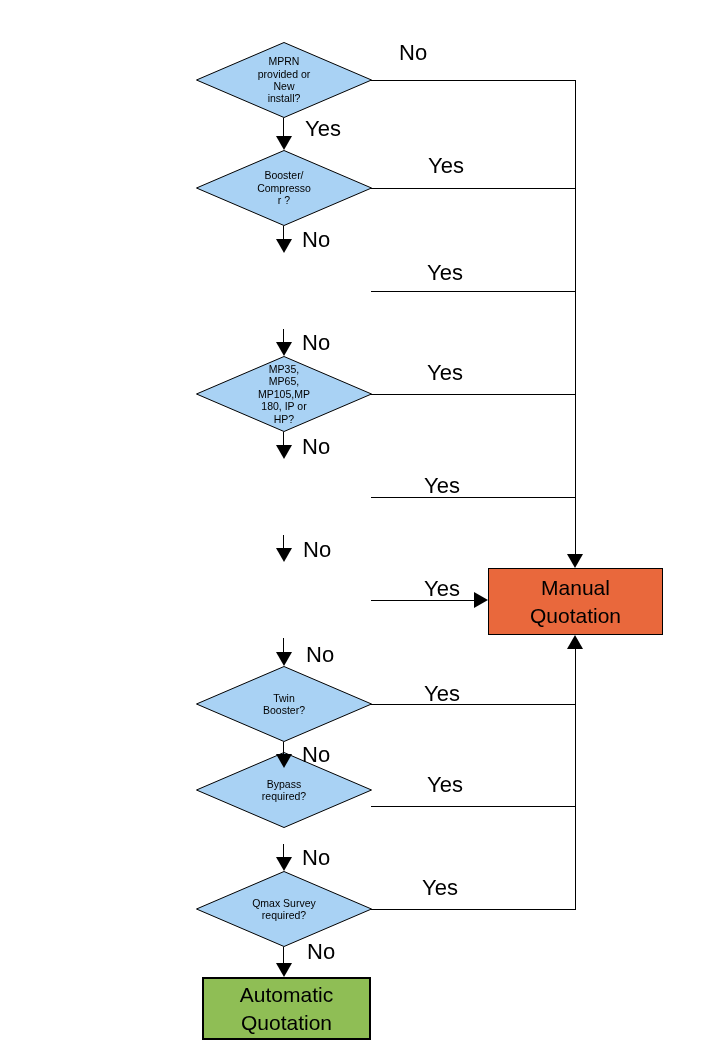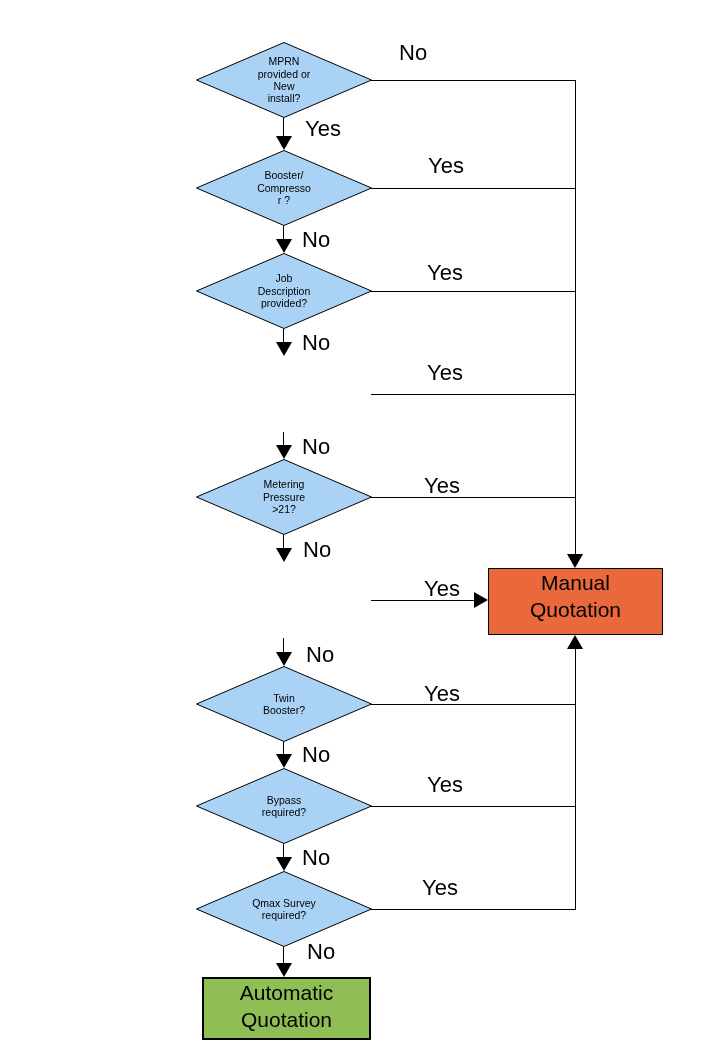--- a/index.html
+++ b/index.html
@@ -28,21 +28,21 @@
     border-top: 14px solid var(--line, #000); }
   .arr-up { position: absolute; width: 0; height: 0;
     border-left: 8px solid transparent; border-right: 8px solid transparent;
     border-bottom: 14px solid var(--line, #000); }
   .arr-right { position: absolute; width: 0; height: 0;
     border-top: 8px solid transparent; border-bottom: 8px solid transparent;
     border-left: 14px solid var(--line, #000); }
   .blabel { position: absolute; font-size: 22px; line-height: 1.1; color: var(--text, #000); }
   .box {
     position: absolute; box-sizing: border-box;
-    display: flex; justify-content: center;
+    display: flex; align-items: center; justify-content: center;
     text-align: center; white-space: pre-line;
     font-size: 21px; line-height: 1.3; color: var(--text, #000);
     border: 2px solid var(--line, #000);
   }
   .box.manual { left: 488px; top: 568px; width: 175px; height: 67px; background: var(--manual_fill, #e9683c); border-width: 1px; }
   .box.automatic { left: 202px; top: 977px; width: 169px; height: 63px; background: var(--automatic_fill, #8fbe55); }
 </style>
 </head>
 <body>
 
@@ -58,44 +58,38 @@
   </div>
   <div class="diamond" style="left:196px;top:42px">
     <svg viewBox="0 0 176 76" preserveAspectRatio="none">
         <polygon points="88,0.5 175.5,38 88,75.5 0.5,38"></polygon>
       </svg>
     <div class="dlabel">MPRN
 provided or
 New
 install?</div>
   </div>
-  <div class="diamond" style="left:196px;top:253px">
+  <div class="diamond" style="left:196px;top:356px">
     <svg viewBox="0 0 176 76" preserveAspectRatio="none">
         <polygon points="88,0.5 175.5,38 88,75.5 0.5,38"></polygon>
       </svg>
-    <div class="dlabel">Job
-Description
-provided?</div>
-  </div>
-  <div class="diamond" style="left:196px;top:459px">
-    <svg viewBox="0 0 176 76" preserveAspectRatio="none">
-        <polygon points="88,0.5 175.5,38 88,75.5 0.5,38"></polygon>
-      </svg>
-    <div class="dlabel">Metering
-Pressure
-&gt;21?</div>
+    <div class="dlabel">MP35,
+MP65,
+MP105,MP
+180, IP or
+HP?</div>
   </div>
   <div class="diamond" style="left:196px;top:666px">
     <svg viewBox="0 0 176 76" preserveAspectRatio="none">
         <polygon points="88,0.5 175.5,38 88,75.5 0.5,38"></polygon>
       </svg>
     <div class="dlabel">Twin
 Booster?</div>
   </div>
-  <div class="diamond" style="left:196px;top:768px">
+  <div class="diamond" style="left:196px;top:752px">
     <svg viewBox="0 0 176 76" preserveAspectRatio="none">
         <polygon points="88,0.5 175.5,38 88,75.5 0.5,38"></polygon>
       </svg>
     <div class="dlabel">Bypass
 required?</div>
   </div>
   <div class="diamond" style="left:196px;top:871px">
     <svg viewBox="0 0 176 76" preserveAspectRatio="none">
         <polygon points="88,0.5 175.5,38 88,75.5 0.5,38"></polygon>
       </svg>

